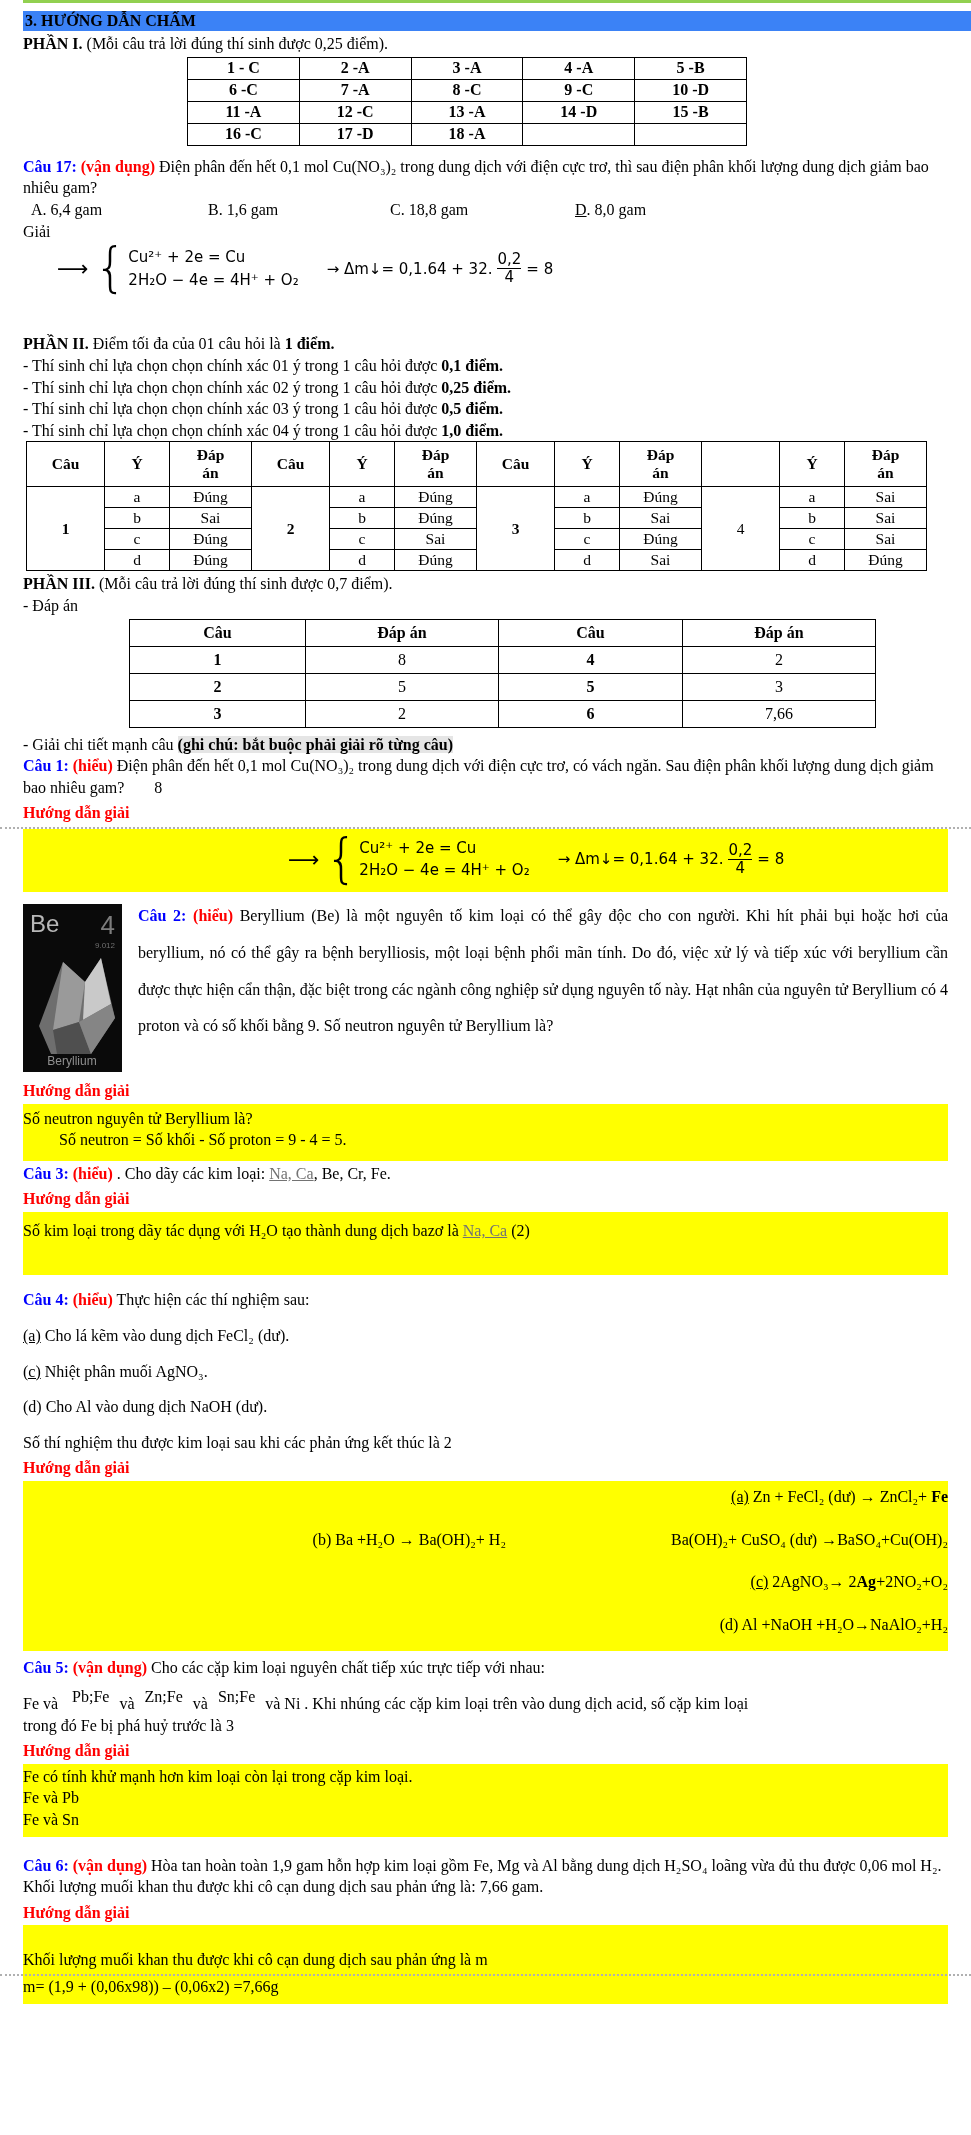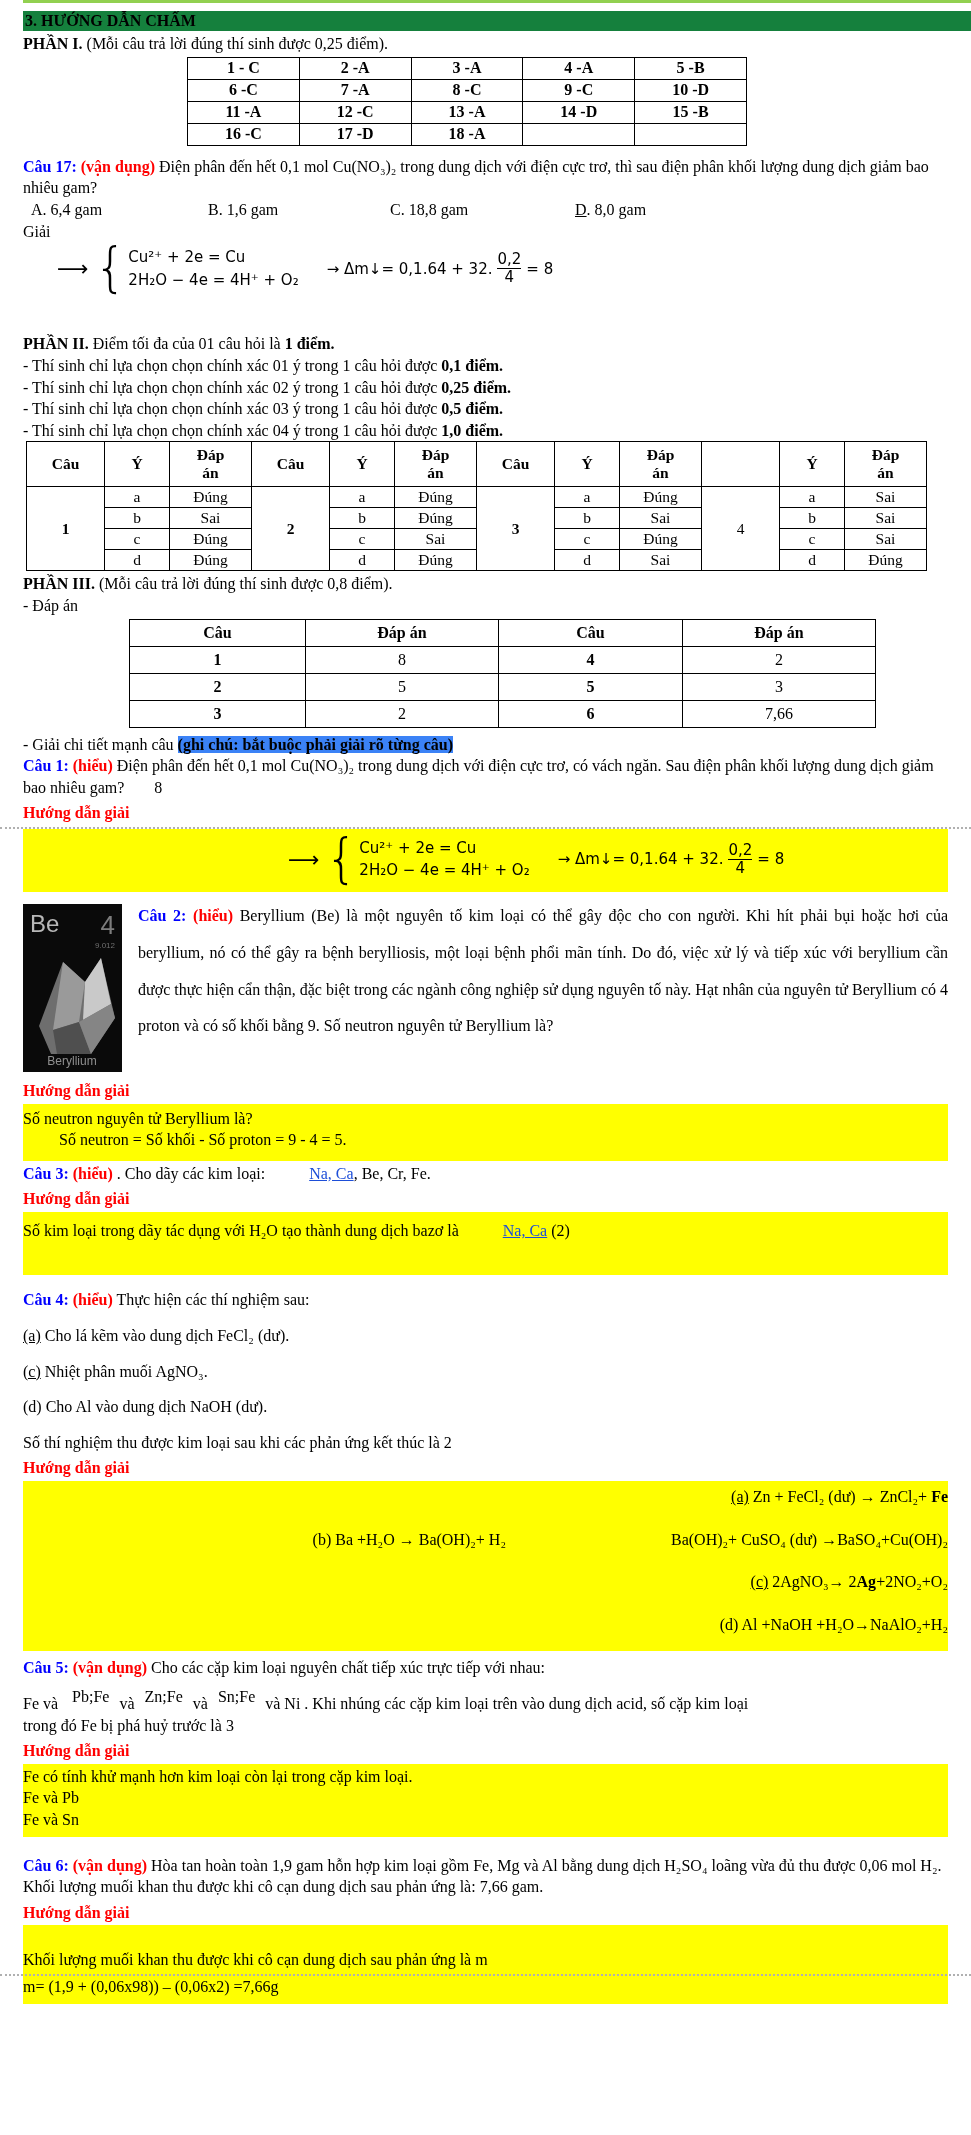--- a/index.html
+++ b/index.html
@@ -2,24 +2,24 @@
 <html><head>
 <meta charset="utf-8">
 <style>
   html,body{margin:0;padding:0;background:#fff;}
   body{width:971px;font-family:"Liberation Serif","DejaVu Serif","DejaVu Sans",serif;font-size:16px;color:#000;}
   .page{position:relative;width:971px;min-height:2135px;padding:0 23px;box-sizing:border-box;overflow:hidden;}
   .b{font-weight:bold;}
   .u{text-decoration:underline;}
   .blue{color:#0000FF;}
   .red{color:#FF0000;}
-  .ru{color:#1d4ed8;text-decoration:underline;margin-left:40px;}
-  .hl-cyan{background:#3b82f6;}
+  .ru{color:#737373;text-decoration:underline;}
+  .hl-cyan{background:#e5e5e5;}
   .top-strip{height:3px;background:#92D050;margin:0 -23px 8px 0;}
-  .green-bar{background:#15803d;margin-right:-23px;padding:1px 2px;font-weight:bold;font-size:16px;}
+  .green-bar{background:#3b82f6;margin-right:-23px;padding:1px 2px;font-weight:bold;font-size:16px;}
   p{margin:0;line-height:1.35;}
   .mt2{margin-top:2px;} .mt6{margin-top:6px;} .mt10{margin-top:10px;} .mt14{margin-top:14px;} .mt18{margin-top:18px;} .mt22{margin-top:22px;}
   table{border-collapse:collapse;}
   td{border:1px solid #000;text-align:center;padding:0 2px;vertical-align:middle;}
   
   .t1{margin:2px 0 10px 164px;width:560px;table-layout:fixed;font-weight:bold;}
   .t1 td{height:21px;}
   
   .opts{margin-top:2px;}
   .opts .opt{display:inline-block;}
@@ -223,21 +223,21 @@
       <td>Đúng</td>
       <td>d</td>
       <td>Sai</td>
       <td>d</td>
       <td>Đúng</td>
     </tr>
   </tbody>
     </table>
 
   <p class="mt2">
-    <span class="b">PHẦN III.</span><span> (Mỗi câu trả lời đúng thí sinh được 0,8 điểm).</span>
+    <span class="b">PHẦN III.</span><span> (Mỗi câu trả lời đúng thí sinh được 0,7 điểm).</span>
   </p>
   <p>- Đáp án</p>
 
   <table class="t3">
     <colgroup>
         <col style="width:176px">
         <col style="width:193px">
         <col style="width:184px">
         <col style="width:193px">
       </colgroup>

